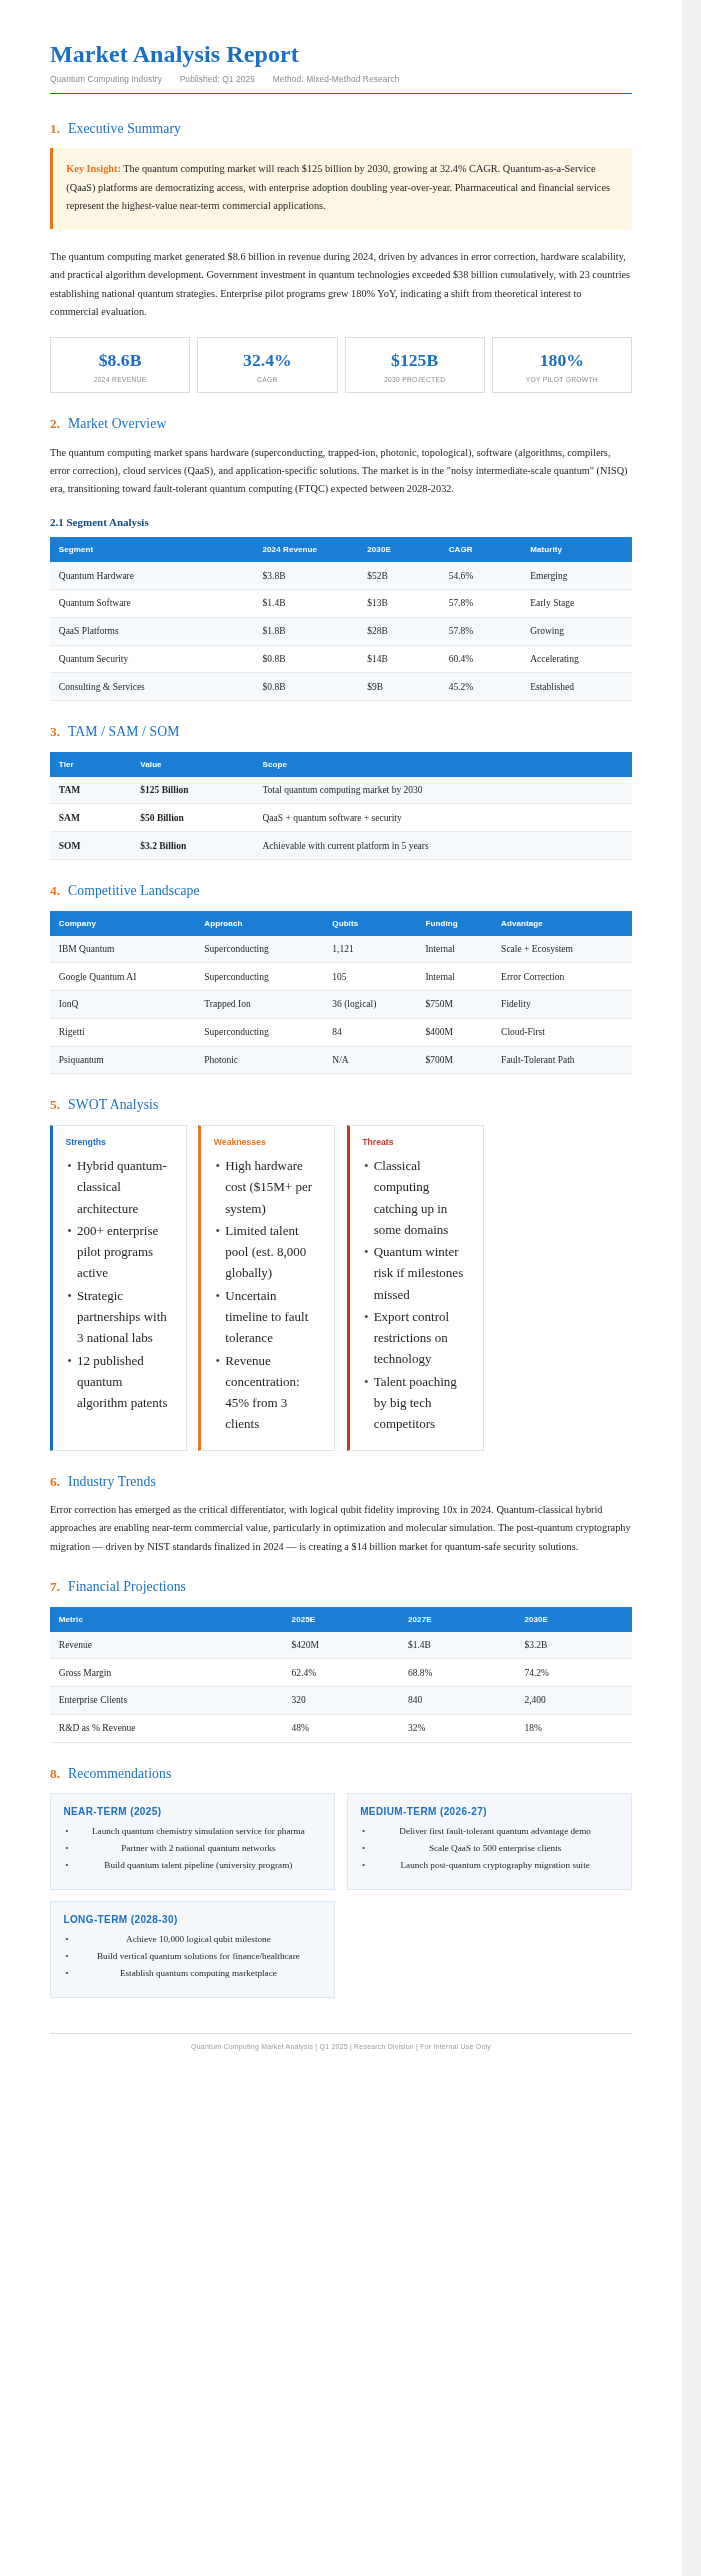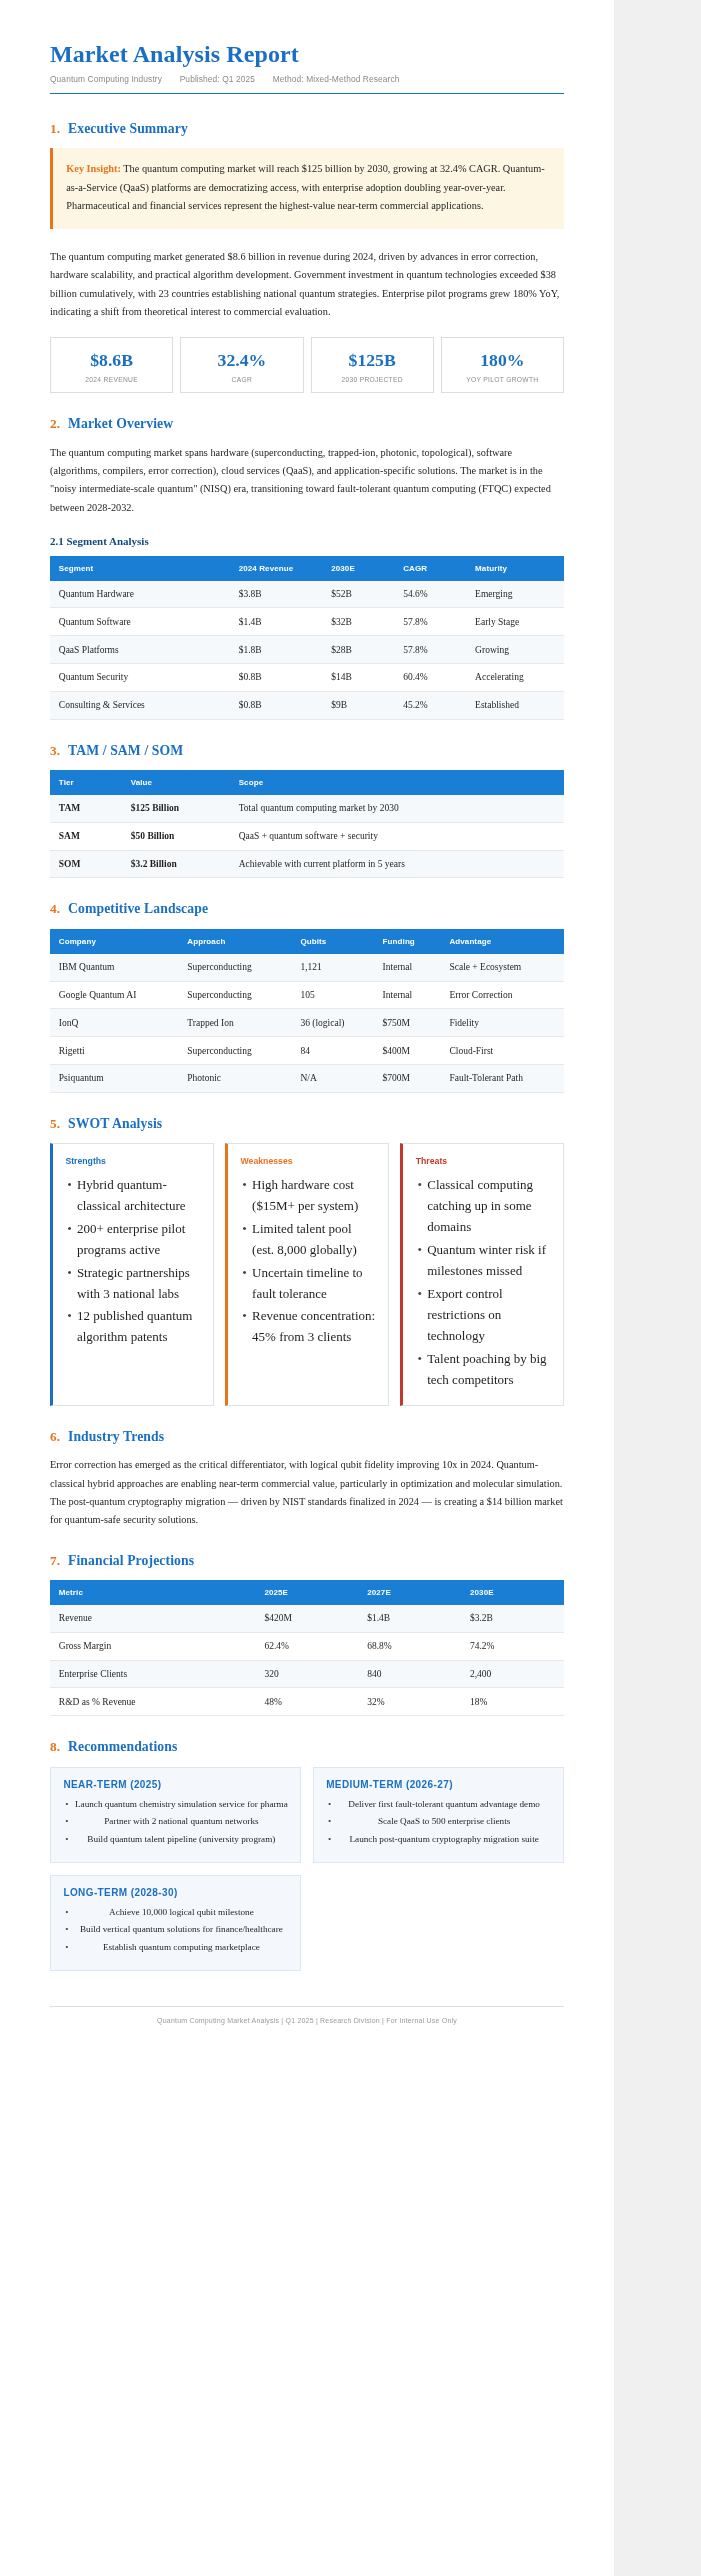--- a/index.html
+++ b/index.html
@@ -5,21 +5,21 @@
   * { box-sizing: border-box; margin: 0; padding: 0; }
   html, body {
     width: 702px;
     background: #f0f0f0;
   }
   body {
     font-family: "Liberation Serif", serif;
     color: #1a1a1a;
   }
   .page {
-    width: 614px;
+    width: 682px;
     min-height: 2576px;
     background: #ffffff;
     padding: 39px 50px 0 50px;
     position: relative;
   }
 
   
   .doc-header {
     border-bottom: 1.8px solid #1a6fc4;
     padding-bottom: 8.8px;
@@ -51,21 +51,21 @@
     margin-top: 23px;
     margin-bottom: 11.5px;
   }
   .section-num {
     font-size: 13.3px;
     font-weight: bold;
     color: #e8741c;
   }
   .section-title {
     font-size: 13.7px;
-    font-weight: bold;
+    font-weight: normal;
     color: #1a6fc4;
     letter-spacing: 0.1px;
     text-align: center;
   }
   .subsection-title {
     font-size: 11px;
     font-weight: bold;
     color: #134a80;
     margin-top: 17.7px;
     margin-bottom: 8.8px;
@@ -144,21 +144,21 @@
     color: #1f1f1f;
     border-bottom: 0.9px solid #e8e8e8;
   }
   table.data-table tbody tr:nth-child(odd) { background: #f6f9fc; }
   table.data-table tbody tr:nth-child(even) { background: #ffffff; }
   td.bold-cell { font-weight: bold; }
 
   
   .swot-grid {
     display: grid;
-    grid-template-columns: 1fr 1fr 1fr;
+    grid-template-columns: 1fr 1fr 1fr 1fr;
     gap: 11.5px;
     margin-top: 5.3px;
   }
   .swot-card {
     border: 0.9px solid #e2e2e2;
     border-left-width: 3.5px;
     border-left-style: solid;
     background: #ffffff;
     padding: 11.5px 12.4px 13.3px 12.4px;
     min-height: 113px;
@@ -300,21 +300,21 @@
           <tr>
             <td>Quantum Hardware</td>
             <td>$3.8B</td>
             <td>$52B</td>
             <td>54.6%</td>
             <td>Emerging</td>
           </tr>
           <tr>
             <td>Quantum Software</td>
             <td>$1.4B</td>
-            <td>$32B</td>
+            <td>$13B</td>
             <td>57.8%</td>
             <td>Early Stage</td>
           </tr>
           <tr>
             <td>QaaS Platforms</td>
             <td>$1.8B</td>
             <td>$28B</td>
             <td>57.8%</td>
             <td>Growing</td>
           </tr>

